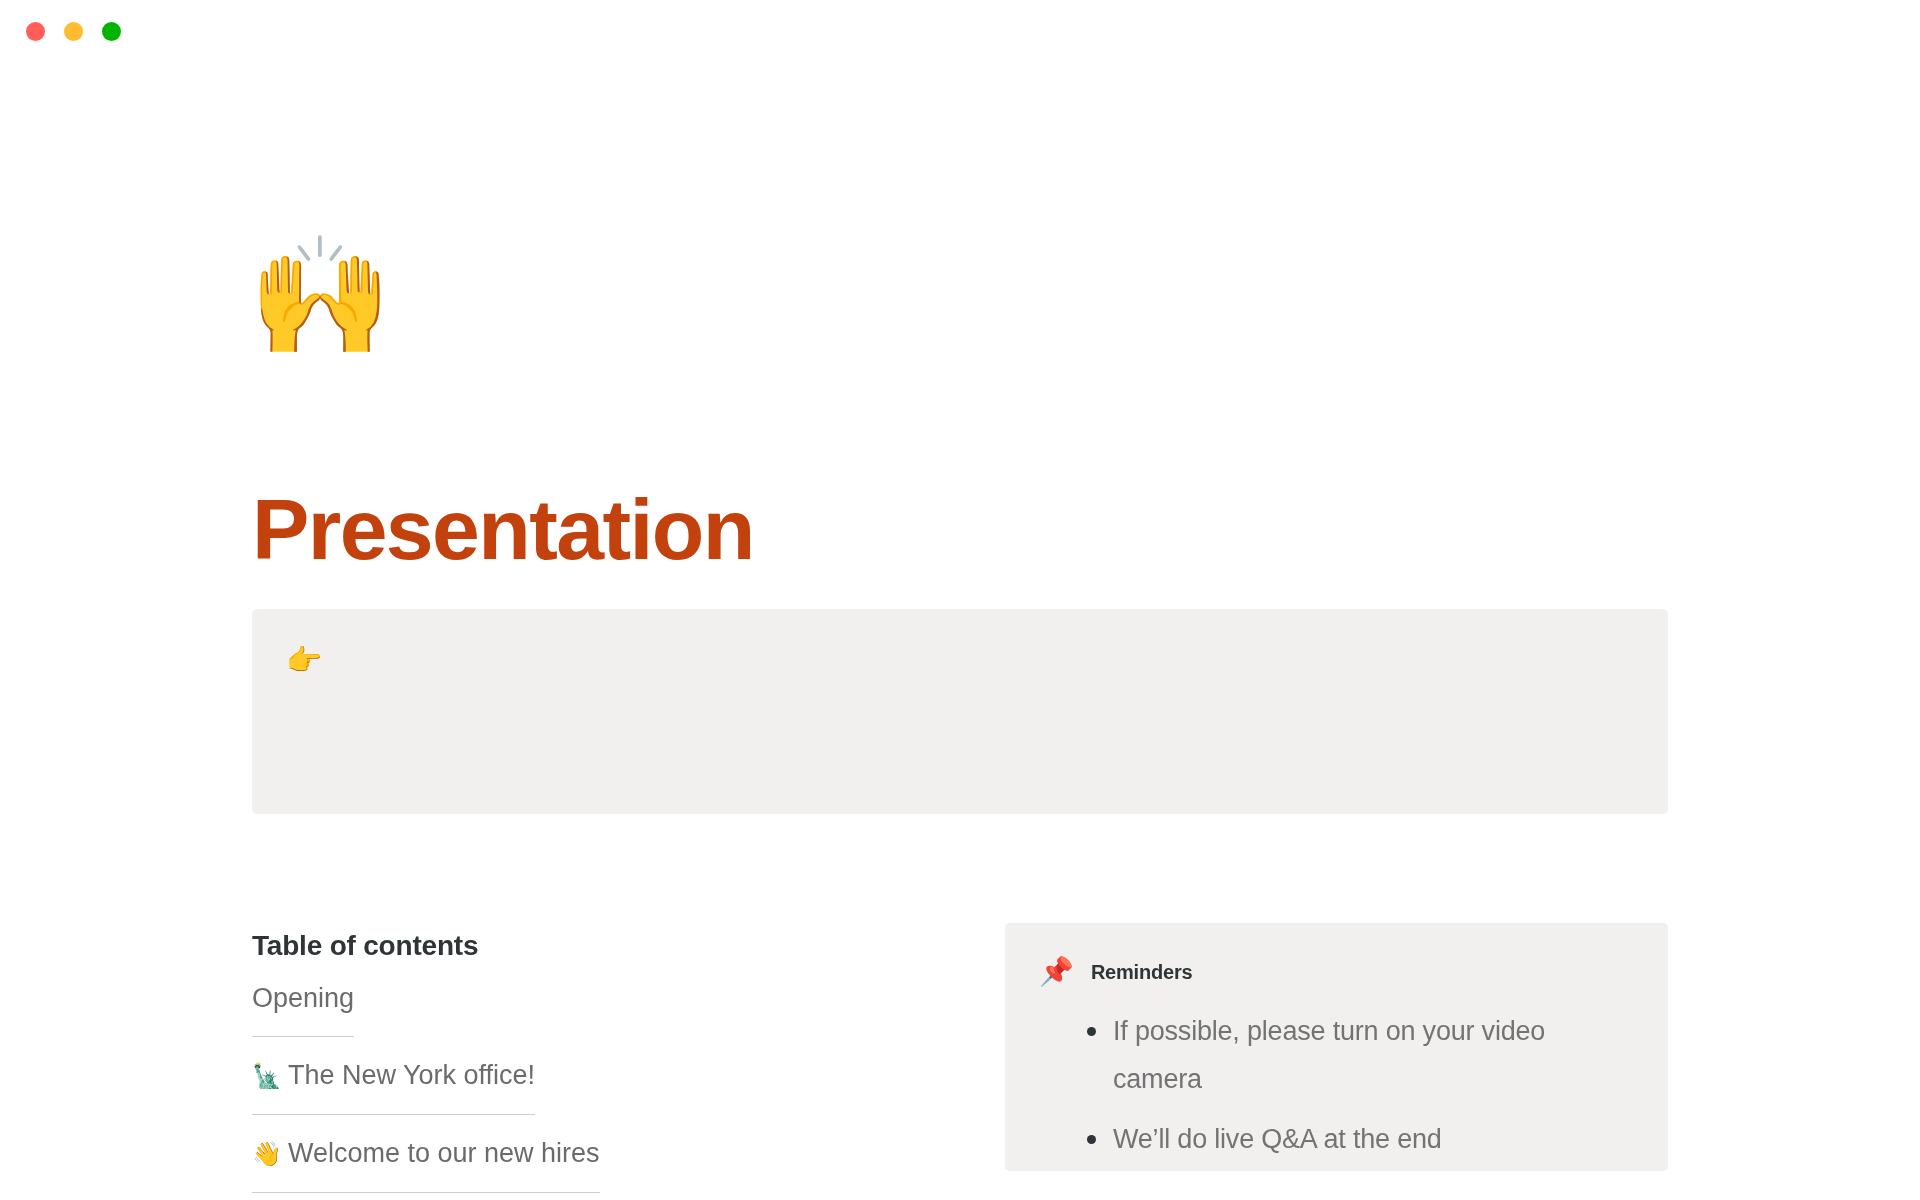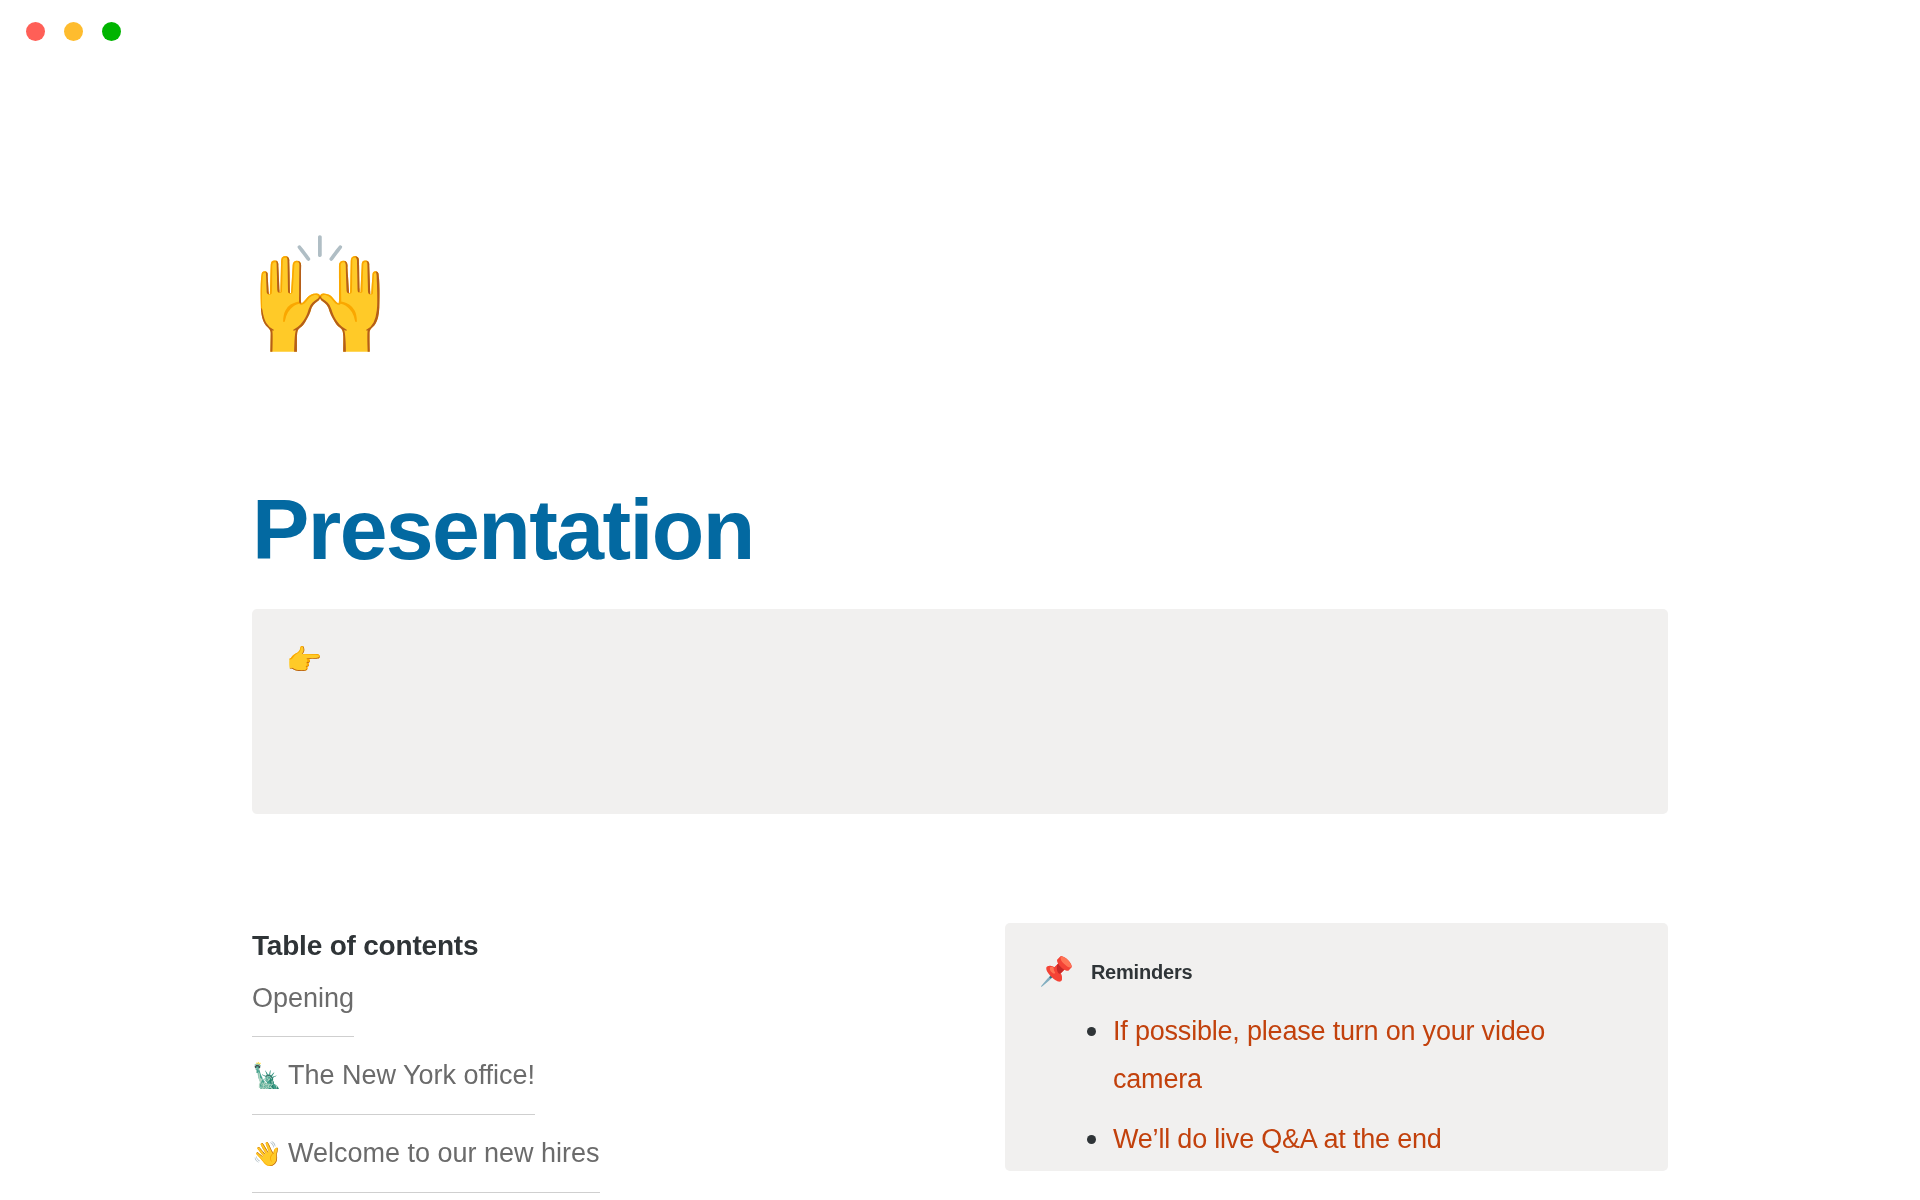--- a/index.html
+++ b/index.html
@@ -59,21 +59,21 @@
     user-select: none;
   }
 
   .page-title {
     position: absolute;
     left: 252px;
     top: 484px;
     font-size: 86px;
     font-weight: 700;
     letter-spacing: -1.6px;
-    color: #0369a1;
+    color: #c2410c;
     line-height: 1.05;
   }
 
   
   .callout {
     position: absolute;
     left: 252px;
     top: 609px;
     width: 1416px;
     min-height: 205px;
@@ -167,21 +167,21 @@
     letter-spacing: -0.2px;
   }
   .reminders-list {
     list-style: none;
     padding-left: 48px;
   }
   .reminders-list li {
     position: relative;
     font-size: 27px;
     line-height: 48px;
-    color: #c2410c;
+    color: #737373;
     letter-spacing: -0.2px;
     margin-bottom: 12px;
     padding-left: 26px;
   }
   .reminders-list li::before {
     content: "";
     position: absolute;
     left: 0;
     top: 20px;
     width: 9px;

